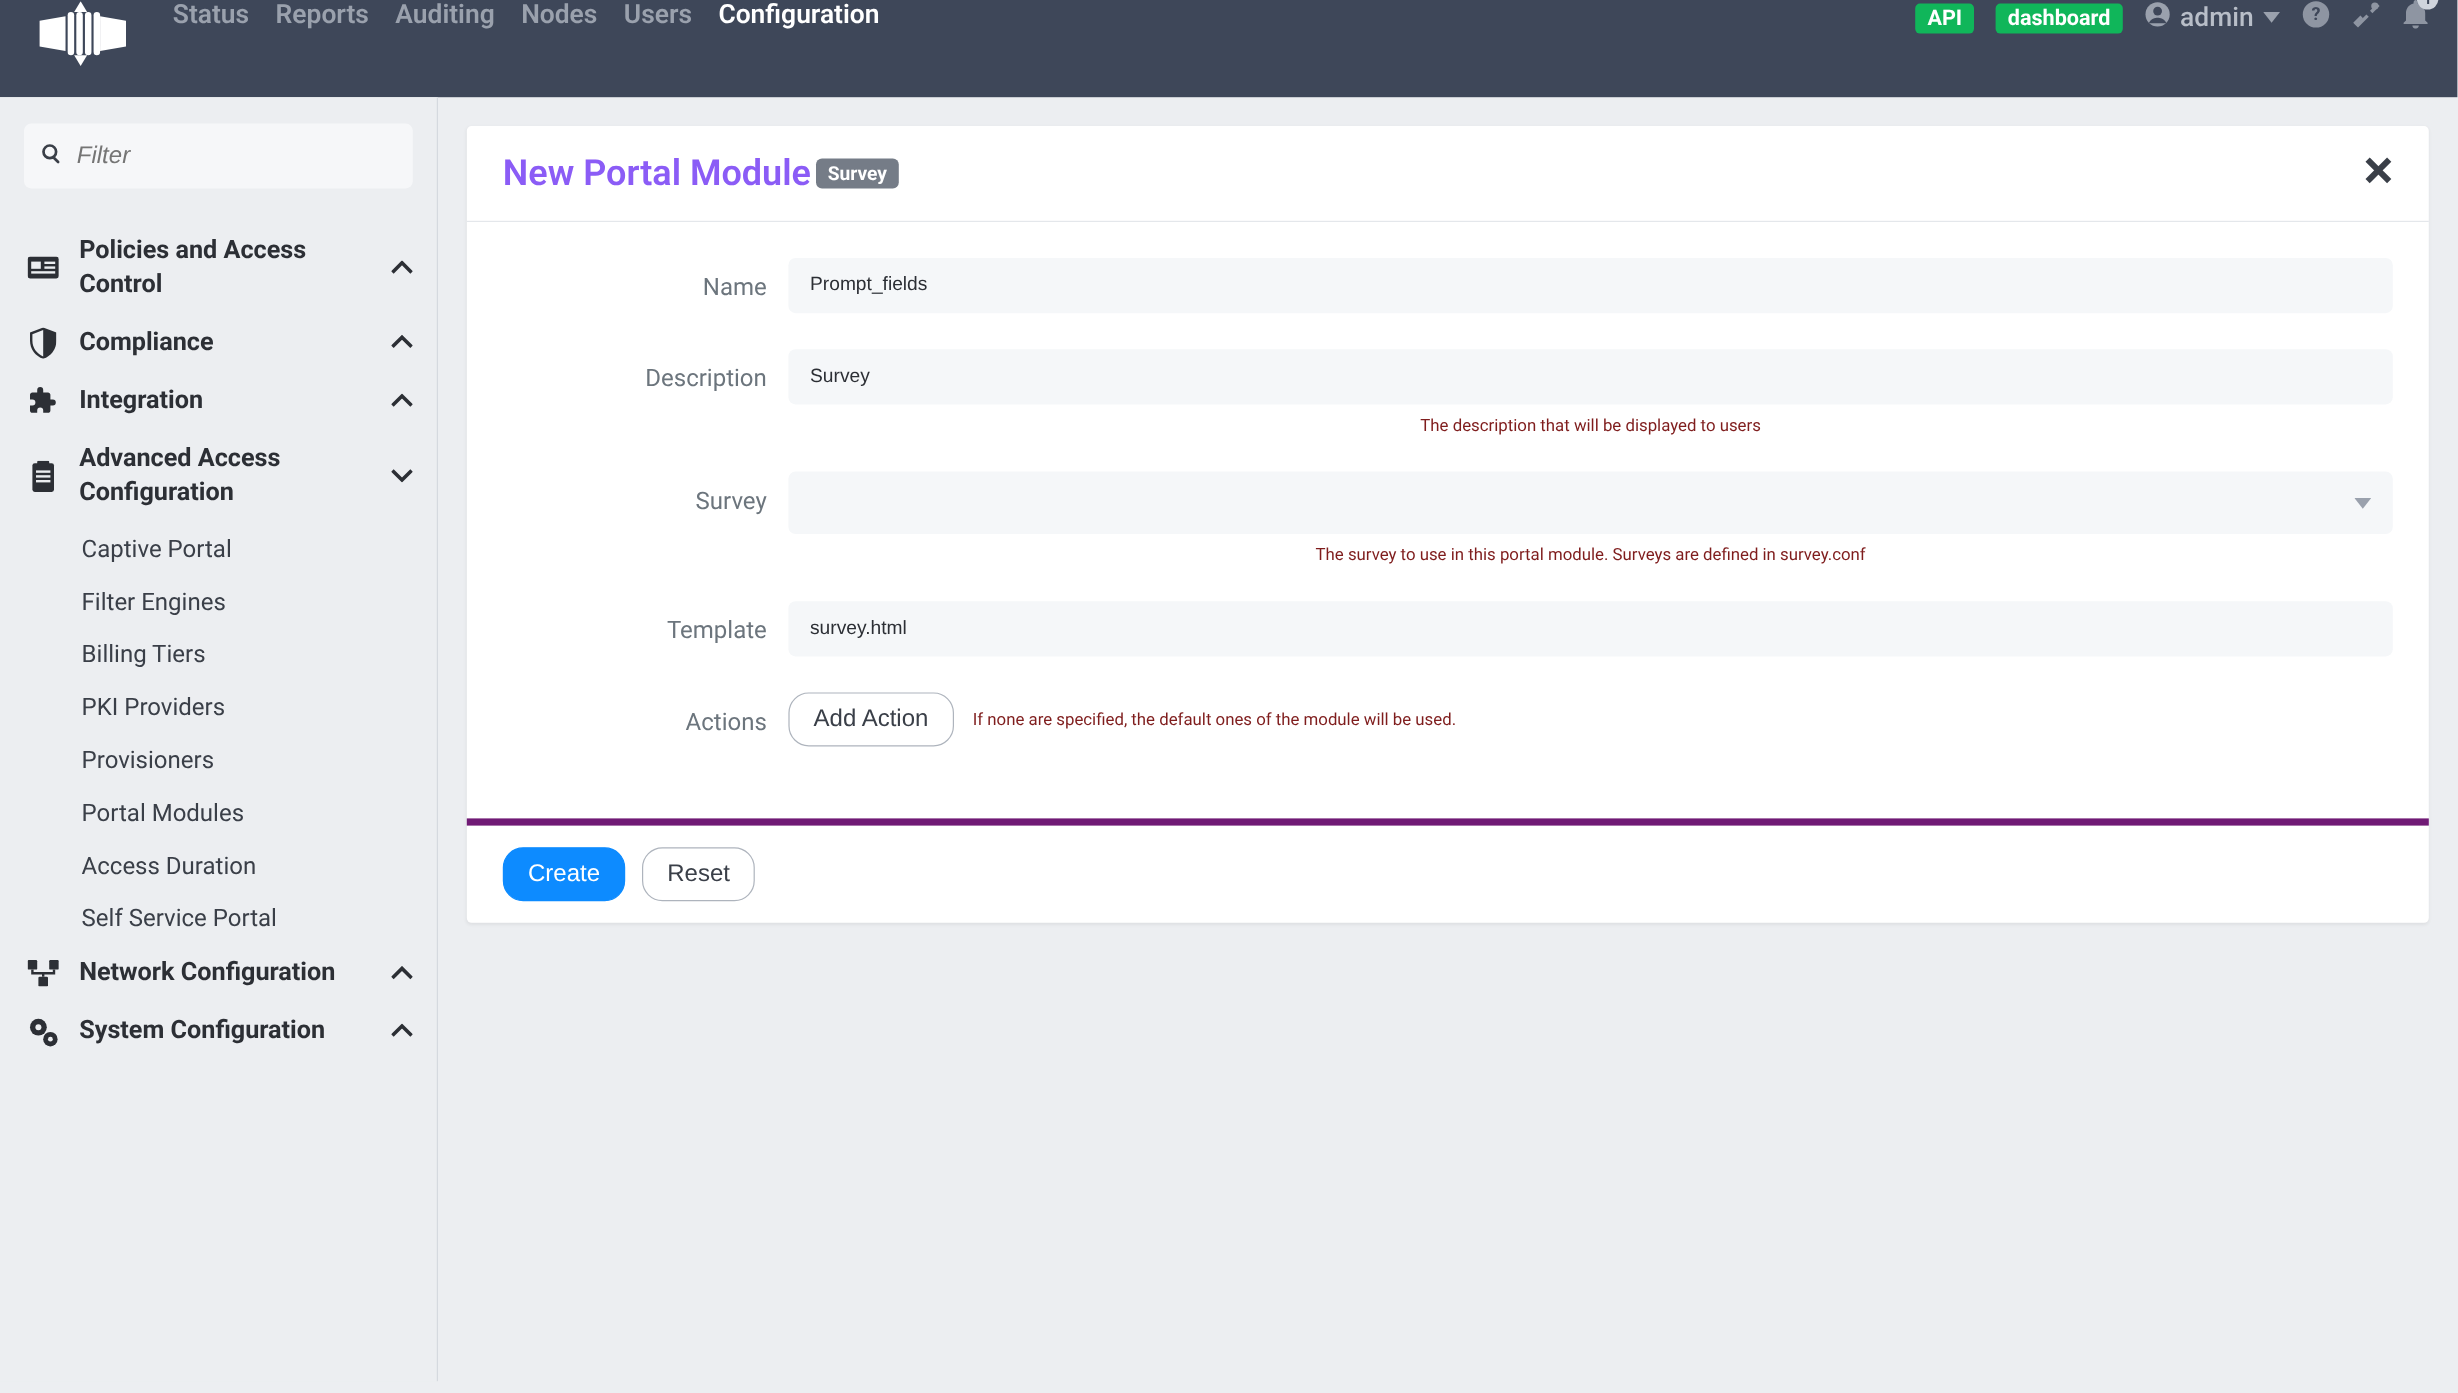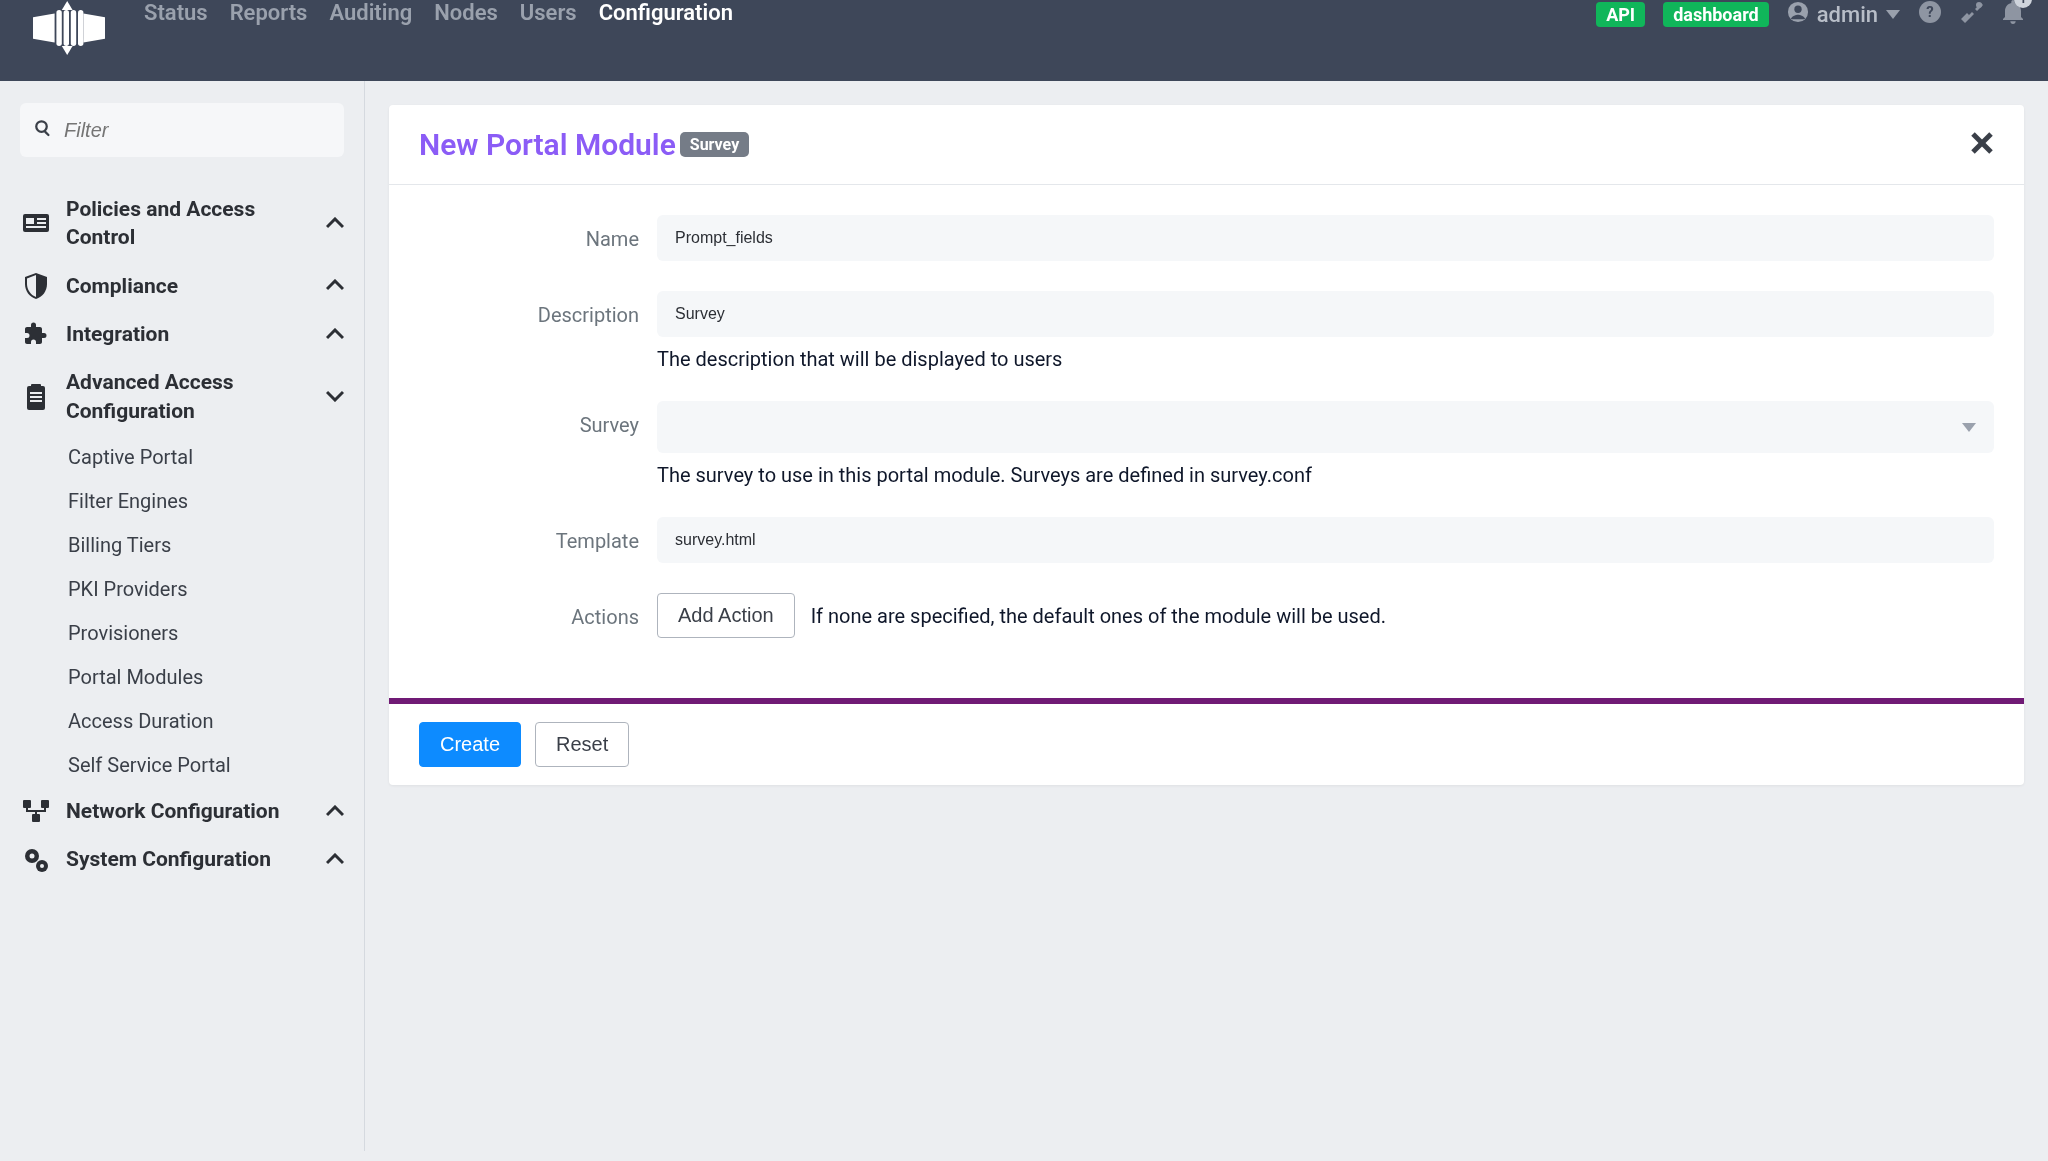--- a/index.html
+++ b/index.html
@@ -122,25 +122,25 @@
     color:#2c2f35;
     outline:none;
   }
   .fselect {
     width:100%; background:#f5f7f9;
     border:none; border-radius:6px;
     height:52px;
     display:flex; align-items:center; justify-content:flex-end;
     padding: 0 18px; cursor:pointer;
   }
-  .help { font-size:20px; color:#0f172a; margin-top:10px; }
+  .help { font-size:14px; color:#7f1d1d; margin-top:10px;text-align:center; }
   .btn {
     font-size:20px;
     padding: 10px 20px;
-    border-radius:4px;
+    border-radius:17px;
     cursor:pointer;
   }
   .btn-outline { background:#fff; border:1px solid #aeb4bd; color:#3a3f48; }
   .btn-primary { background:#0d8bff; border:1px solid #0d8bff; color:#fff; font-weight:500; }
   .actions-row { display:flex; align-items:center; gap:16px; }
   .card-foot {
     border-top: 6px solid #701a75;
     padding: 18px 30px;
     display:flex; gap:14px;
   }

